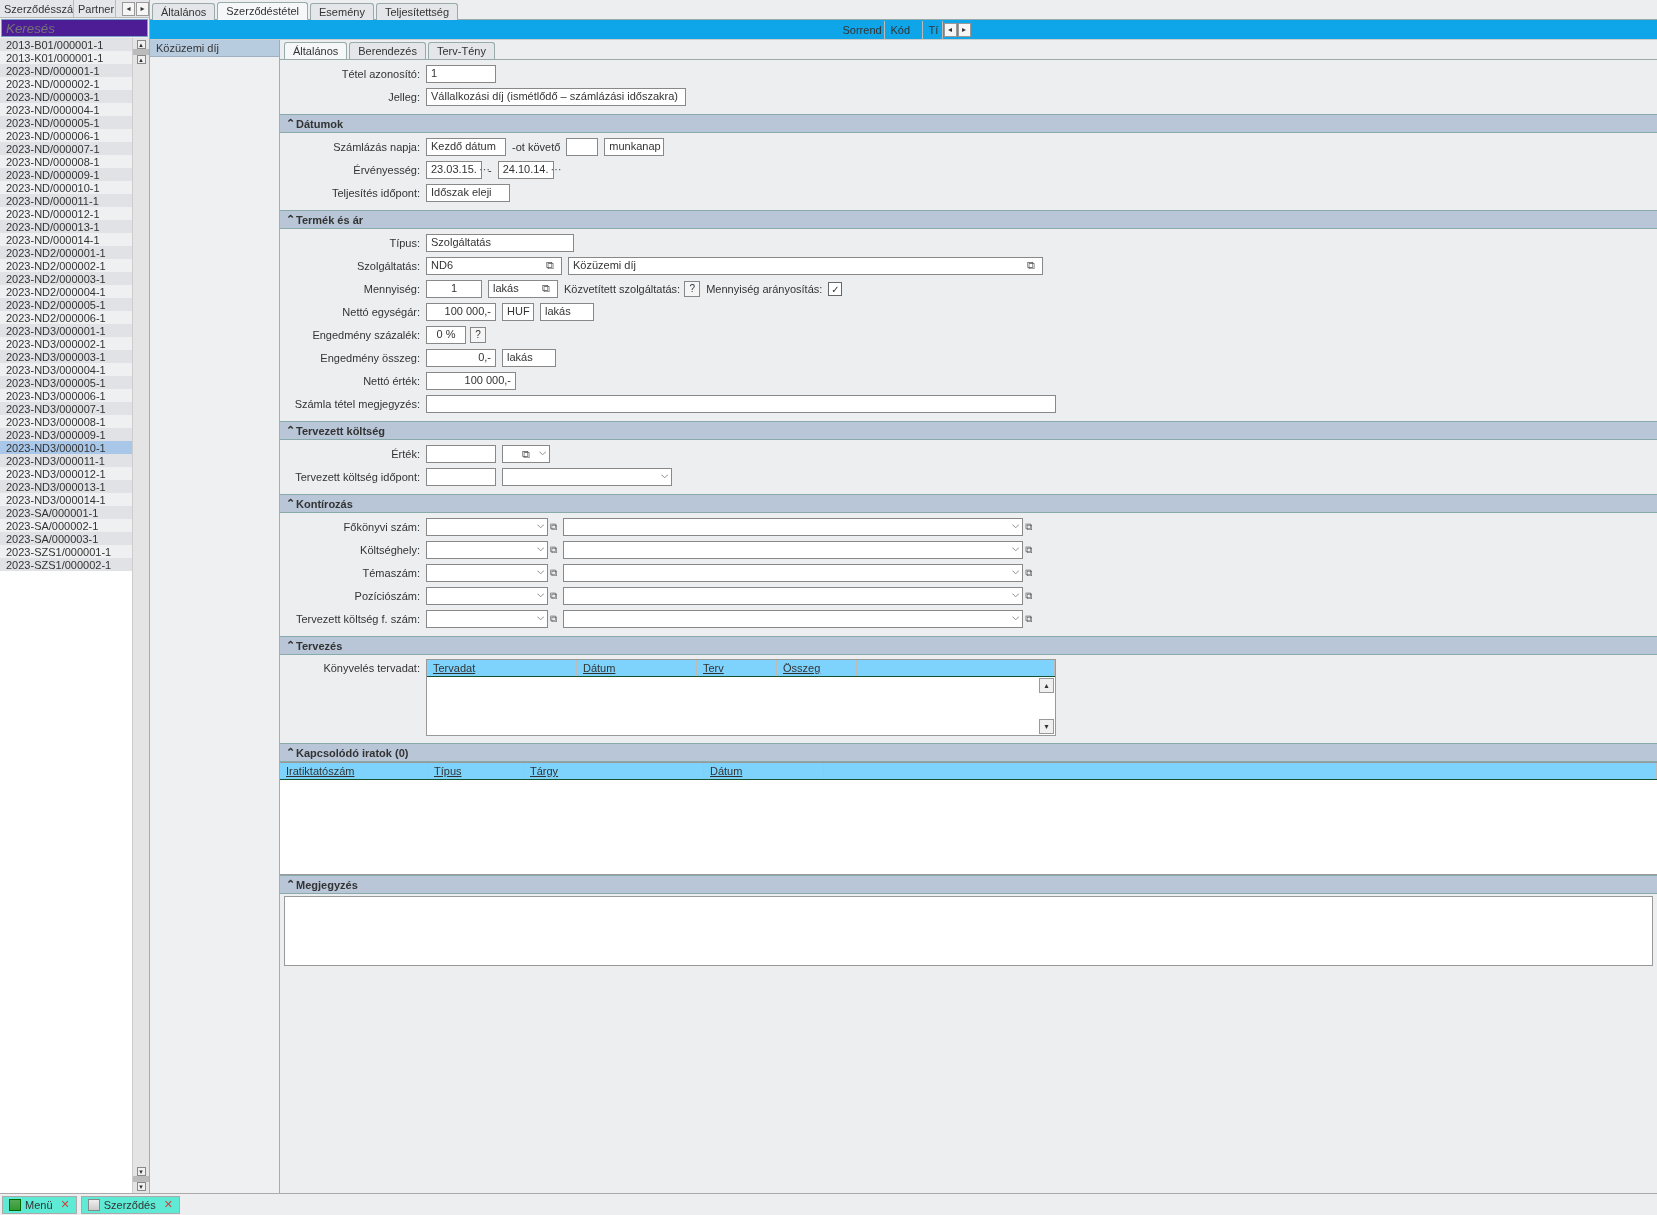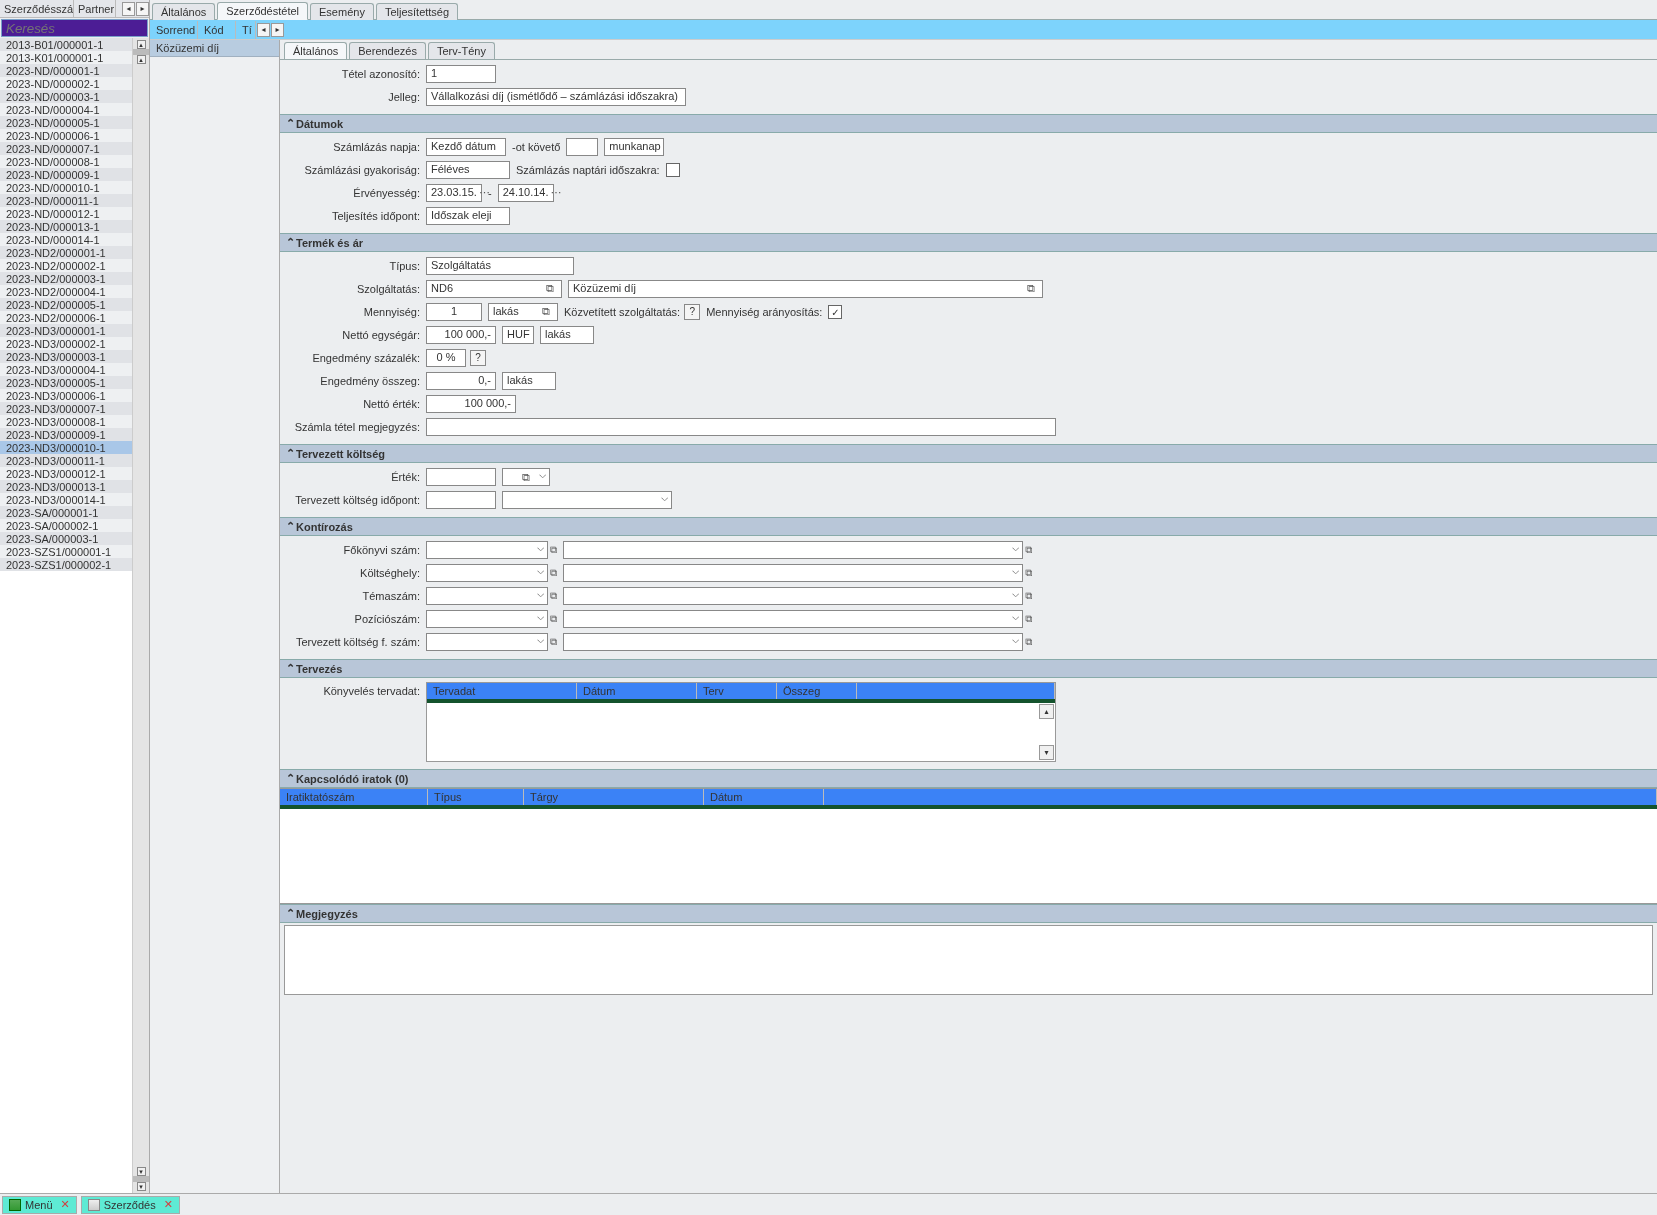--- a/index.html
+++ b/index.html
@@ -22,21 +22,21 @@
   .vscroll { width: 17px; background: #e4e4e4; border-left: 1px solid #ccc; display: flex; flex-direction: column; align-items: center; justify-content: space-between; padding: 2px 0; }
   .vscroll .thumb { width: 9px; height: 9px; border: 1px solid #888; background: #f0f0f0; font-size: 7px; text-align:center; line-height:7px;}
   .vscroll .splitter { width:100%; height:6px; background:#bbb; }
 
   
   .right { flex: 1; display: flex; flex-direction: column; min-width: 0; }
   .tabs { display: flex; height: 20px; align-items: flex-end; background: #eceef0; border-bottom: 1px solid #9aa; padding-left: 2px; }
   .tab { padding: 2px 8px; border: 1px solid #9aa; border-bottom: none; background: #e4e6ea; margin-right: 2px; border-radius: 3px 3px 0 0; font-size: 11px; cursor: pointer; position: relative; top: 1px; }
   .tab.active { background: #f5f7f9; border-bottom: 1px solid #f5f7f9; font-weight: normal; }
 
-  .sub-row { display: flex; height: 20px; align-items: center; background: #7dd3fc; border-bottom: 1px solid #ccc; }
+  .sub-row { display: flex; height: 20px; align-items: center; background: #0ea5e9; border-bottom: 1px solid #ccc; justify-content: center; }
   .sub-col { padding: 1px 6px; border-right: 1px solid #bbb; height: 18px; display:flex; align-items:center; }
   .sub-nav { display:flex; }
   .sub-nav .navbtn { width: 13px; height: 14px; border: 1px solid #999; background: #f5f5f5; margin-left: 1px; font-size: 8px; line-height: 12px; text-align:center; cursor:pointer; }
 
   .content-row { display: flex; flex: 1; min-height: 0; }
   .mid-list { width: 130px; border-right: 1px solid #aaa; background:#eef0f2; }
   .mid-list .row { padding: 2px 6px; background: #b8cce0; border-bottom:1px solid #a0b0c0; }
 
   .detail { flex:1; overflow-y:auto; background:#eceef0; }
   .subtabs { display:flex; padding:2px 4px 0 4px; border-bottom:1px solid #9aa; }
@@ -49,21 +49,21 @@
   .form-input { border:1px solid #888; background:#fff; height:18px; padding:1px 4px; font-size:11px; }
   .form-select { border:1px solid #888; background:#fff; height:18px; padding:0 16px 0 4px; position:relative; font-size:11px; display:inline-flex; align-items:center; }
   .form-select::after { content:"⌵"; position:absolute; right:3px; top:1px; font-size:9px; color:#555; }
   .ml { margin-left:6px; }
 
   .section-hdr { background:#b8c6d8; border-top:1px solid #8aa; border-bottom:1px solid #8aa; padding:2px 6px; font-weight:bold; font-size:11px; display:flex; align-items:center; }
   .section-hdr .caret { display:inline-block; width:10px; }
   .checkbox { width:14px; height:14px; border:1px solid #666; background:#fff; display:inline-flex; align-items:center; justify-content:center; font-size:10px; }
 
   .grid { border:1px solid #999; background:#fff; }
-  .grid-hdr { display:flex; background:#3b82f6; border-bottom:4px solid #14532d; }
+  .grid-hdr { display:flex; background:#7dd3fc; border-bottom:1px solid #14532d;text-decoration:underline; }
   .grid-hdr .gc { padding:2px 6px; border-right:1px solid #bbb; font-size:11px; }
   .grid-body { min-height:48px; position:relative; }
   .grid-scrollbtn { width:15px; height:15px; border:1px solid #999; background:#f0f0f0; font-size:8px; text-align:center; line-height:13px; position:absolute; right:1px; }
 
   .icon-clip { font-size:10px; color:#555; margin-left:2px; cursor:pointer; }
   .icon-help { width:16px; height:16px; border:1px solid #888; background:#f5f5f5; text-align:center; line-height:14px; font-size:10px; display:inline-block; margin-left:4px; cursor:pointer; }
 
   .big-textarea { border:1px solid #999; background:#fff; margin:2px 4px 4px 4px; min-height:70px; }
 
   
@@ -195,26 +195,20 @@
             </div>
           <div class="form">
             <div class="form-row">
               <div class="form-label">Számlázás napja:</div>
               <div class="form-input" style="width:80px">Kezdő dátum</div>
               <span class="ml">-ot követő</span>
               <div class="form-input ml" style="width:32px"></div>
               <div class="form-input ml" style="width:60px">munkanap</div>
             </div>
             <div class="form-row">
-              <div class="form-label">Számlázási gyakoriság:</div>
-              <div class="form-input" style="width:84px">Féléves</div>
-              <span class="ml">Számlázás naptári időszakra:</span>
-              <span class="checkbox ml"></span>
-            </div>
-            <div class="form-row">
               <div class="form-label">Érvényesség:</div>
               <div class="form-input" style="width:56px;display:flex;">
                   <span>23.03.15.</span>
                   <span class="date-dots">⋯</span>
                 </div>
               <span class="ml">-</span>
               <div class="form-input ml" style="width:56px;display:flex;">
                   <span>24.10.14.</span>
                   <span class="date-dots">⋯</span>
                 </div>

